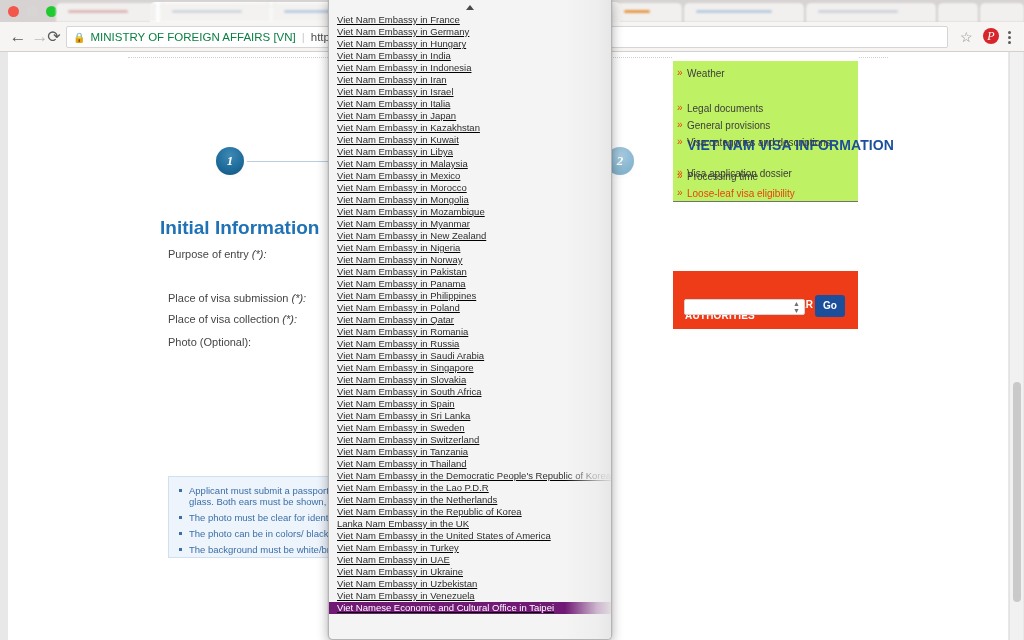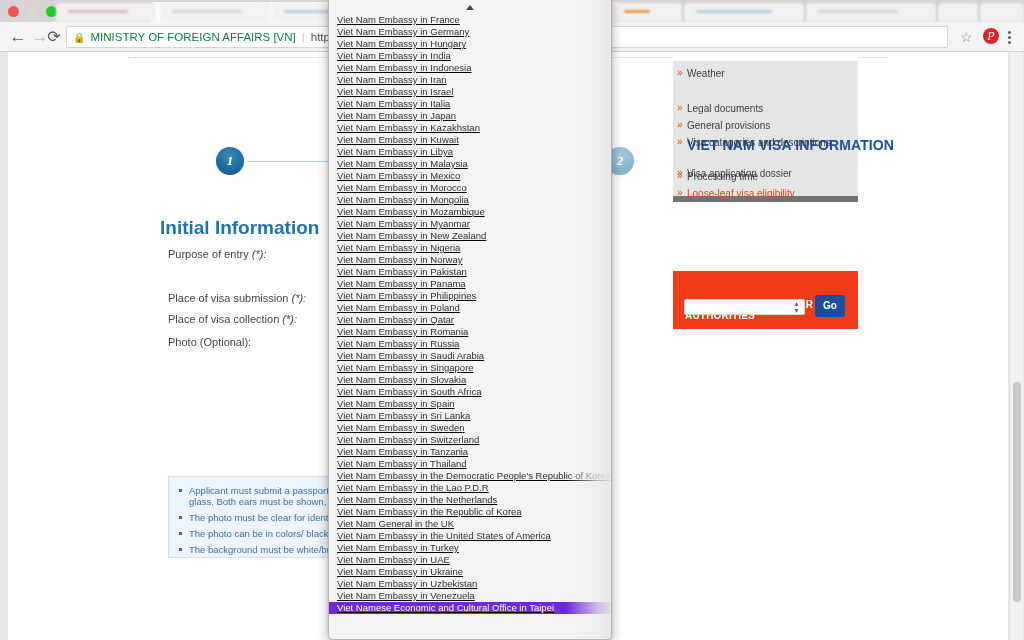--- a/index.html
+++ b/index.html
@@ -167,21 +167,21 @@
     content: ""; position: absolute; left: 0; top: 4px;
     width: 3px; height: 3px; background: #3a6ea8;
   }
 
   
   .sidebar {
     position: absolute; top: 0; left: 665px; width: 185px;
   }
   .sb-panel {
     position: absolute; top: 0; left: 0; width: 185px; height: 150px;
-    background: #e5e5e5; border-bottom: 6px solid #737373;
+    background: #bef264; border-bottom: 1px solid #737373;
   }
   .sb-link {
     position: absolute; left: 14px; font-size: 10px; color: #3c3c3c;
     white-space: nowrap; cursor: pointer;
   }
   .sb-link::before {
     content: "»"; position: absolute; left: -10px; top: -1px;
     color: #e8420f; font-size: 10px;
   }
   .sb-link.active { color: #e8420f; }
@@ -247,21 +247,21 @@
   .dd-item {
     height: 12px; line-height: 12px;
     padding-left: 8px;
     font-size: 9.5px;
     color: #2d2d2d;
     white-space: nowrap;
     cursor: default;
     font-family: "Liberation Sans", sans-serif;
   }
   .dd-item.selected {
-    background: #6d28d9;
+    background: #701a75;
     color: #ffffff;
   }
   
   .dd-sheen {
     position: absolute; top: 0; right: 0; width: 46px; height: 640px;
     background: linear-gradient(90deg, rgba(244,244,244,0) 0%, rgba(236,236,236,.75) 70%, rgba(230,230,230,.95) 100%);
     pointer-events: none;
   }
 </style>
 </head>
@@ -430,21 +430,21 @@
         <div class="dd-item">Viet Nam Embassy in Spain</div>
         <div class="dd-item">Viet Nam Embassy in Sri Lanka</div>
         <div class="dd-item">Viet Nam Embassy in Sweden</div>
         <div class="dd-item">Viet Nam Embassy in Switzerland</div>
         <div class="dd-item">Viet Nam Embassy in Tanzania</div>
         <div class="dd-item">Viet Nam Embassy in Thailand</div>
         <div class="dd-item">Viet Nam Embassy in the Democratic People's Republic of Korea</div>
         <div class="dd-item">Viet Nam Embassy in the Lao P.D.R</div>
         <div class="dd-item">Viet Nam Embassy in the Netherlands</div>
         <div class="dd-item">Viet Nam Embassy in the Republic of Korea</div>
-        <div class="dd-item">Viet Nam General in the UK</div>
+        <div class="dd-item">Lanka Nam Embassy in the UK</div>
         <div class="dd-item">Viet Nam Embassy in the United States of America</div>
         <div class="dd-item">Viet Nam Embassy in Turkey</div>
         <div class="dd-item">Viet Nam Embassy in UAE</div>
         <div class="dd-item">Viet Nam Embassy in Ukraine</div>
         <div class="dd-item">Viet Nam Embassy in Uzbekistan</div>
         <div class="dd-item">Viet Nam Embassy in Venezuela</div>
         <div class="dd-item selected">Viet Namese Economic and Cultural Office in Taipei</div>
       </div>
     <div class="dd-sheen"></div>
   </div>

